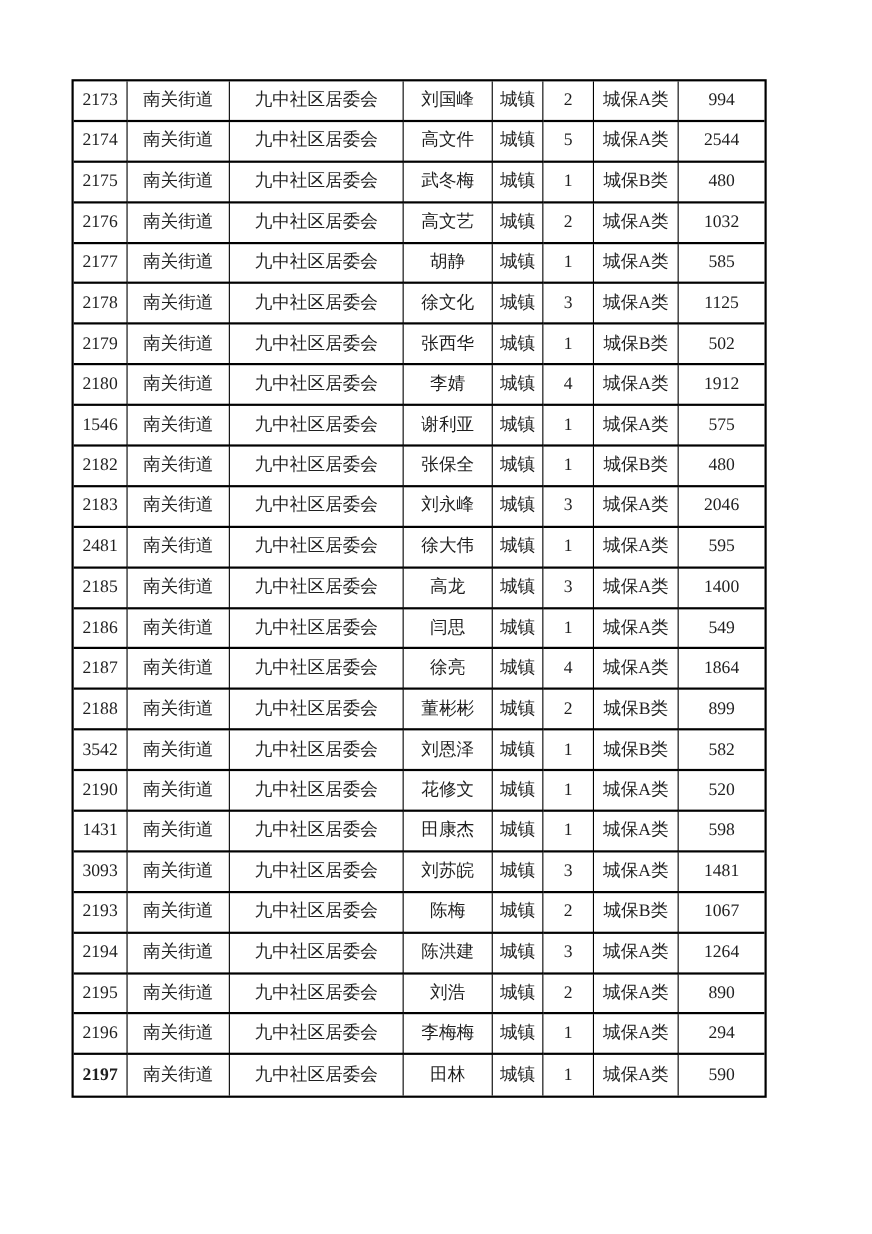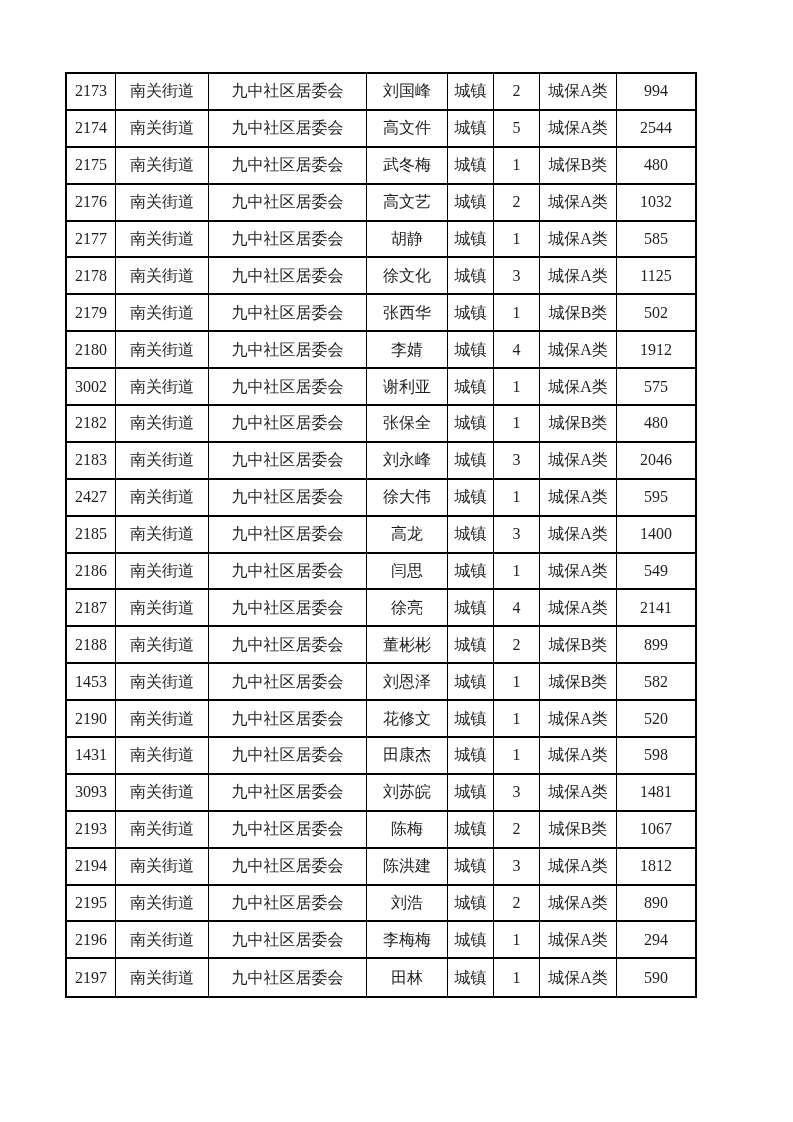--- a/index.html
+++ b/index.html
@@ -101,21 +101,21 @@
       <div class="cell">城保B类</div>
       <div class="cell last-col">502</div>
       <div class="cell">2180</div>
       <div class="cell">南关街道</div>
       <div class="cell">九中社区居委会</div>
       <div class="cell">李婧</div>
       <div class="cell">城镇</div>
       <div class="cell">4</div>
       <div class="cell">城保A类</div>
       <div class="cell last-col">1912</div>
-      <div class="cell">3002</div>
+      <div class="cell">1546</div>
       <div class="cell">南关街道</div>
       <div class="cell">九中社区居委会</div>
       <div class="cell">谢利亚</div>
       <div class="cell">城镇</div>
       <div class="cell">1</div>
       <div class="cell">城保A类</div>
       <div class="cell last-col">575</div>
       <div class="cell">2182</div>
       <div class="cell">南关街道</div>
       <div class="cell">九中社区居委会</div>
@@ -125,21 +125,21 @@
       <div class="cell">城保B类</div>
       <div class="cell last-col">480</div>
       <div class="cell">2183</div>
       <div class="cell">南关街道</div>
       <div class="cell">九中社区居委会</div>
       <div class="cell">刘永峰</div>
       <div class="cell">城镇</div>
       <div class="cell">3</div>
       <div class="cell">城保A类</div>
       <div class="cell last-col">2046</div>
-      <div class="cell">2427</div>
+      <div class="cell">2481</div>
       <div class="cell">南关街道</div>
       <div class="cell">九中社区居委会</div>
       <div class="cell">徐大伟</div>
       <div class="cell">城镇</div>
       <div class="cell">1</div>
       <div class="cell">城保A类</div>
       <div class="cell last-col">595</div>
       <div class="cell">2185</div>
       <div class="cell">南关街道</div>
       <div class="cell">九中社区居委会</div>
@@ -156,30 +156,30 @@
       <div class="cell">1</div>
       <div class="cell">城保A类</div>
       <div class="cell last-col">549</div>
       <div class="cell">2187</div>
       <div class="cell">南关街道</div>
       <div class="cell">九中社区居委会</div>
       <div class="cell">徐亮</div>
       <div class="cell">城镇</div>
       <div class="cell">4</div>
       <div class="cell">城保A类</div>
-      <div class="cell last-col">2141</div>
+      <div class="cell last-col">1864</div>
       <div class="cell">2188</div>
       <div class="cell">南关街道</div>
       <div class="cell">九中社区居委会</div>
       <div class="cell">董彬彬</div>
       <div class="cell">城镇</div>
       <div class="cell">2</div>
       <div class="cell">城保B类</div>
       <div class="cell last-col">899</div>
-      <div class="cell">1453</div>
+      <div class="cell">3542</div>
       <div class="cell">南关街道</div>
       <div class="cell">九中社区居委会</div>
       <div class="cell">刘恩泽</div>
       <div class="cell">城镇</div>
       <div class="cell">1</div>
       <div class="cell">城保B类</div>
       <div class="cell last-col">582</div>
       <div class="cell">2190</div>
       <div class="cell">南关街道</div>
       <div class="cell">九中社区居委会</div>
@@ -212,38 +212,38 @@
       <div class="cell">2</div>
       <div class="cell">城保B类</div>
       <div class="cell last-col">1067</div>
       <div class="cell">2194</div>
       <div class="cell">南关街道</div>
       <div class="cell">九中社区居委会</div>
       <div class="cell">陈洪建</div>
       <div class="cell">城镇</div>
       <div class="cell">3</div>
       <div class="cell">城保A类</div>
-      <div class="cell last-col">1812</div>
+      <div class="cell last-col">1264</div>
       <div class="cell">2195</div>
       <div class="cell">南关街道</div>
       <div class="cell">九中社区居委会</div>
       <div class="cell">刘浩</div>
       <div class="cell">城镇</div>
       <div class="cell">2</div>
       <div class="cell">城保A类</div>
       <div class="cell last-col">890</div>
       <div class="cell">2196</div>
       <div class="cell">南关街道</div>
       <div class="cell">九中社区居委会</div>
       <div class="cell">李梅梅</div>
       <div class="cell">城镇</div>
       <div class="cell">1</div>
       <div class="cell">城保A类</div>
       <div class="cell last-col">294</div>
-      <div class="cell row-last-cell" style="border-bottom: none;">2197</div>
+      <div class="cell row-last-cell" style="border-bottom: none; font-weight: bold;">2197</div>
       <div class="cell row-last-cell" style="border-bottom: none;">南关街道</div>
       <div class="cell row-last-cell" style="border-bottom: none;">九中社区居委会</div>
       <div class="cell row-last-cell" style="border-bottom: none;">田林</div>
       <div class="cell row-last-cell" style="border-bottom: none;">城镇</div>
       <div class="cell row-last-cell" style="border-bottom: none;">1</div>
       <div class="cell row-last-cell" style="border-bottom: none;">城保A类</div>
       <div class="cell last-col row-last-cell" style="border-bottom: none;">590</div>
     </div>
 </div>
 

